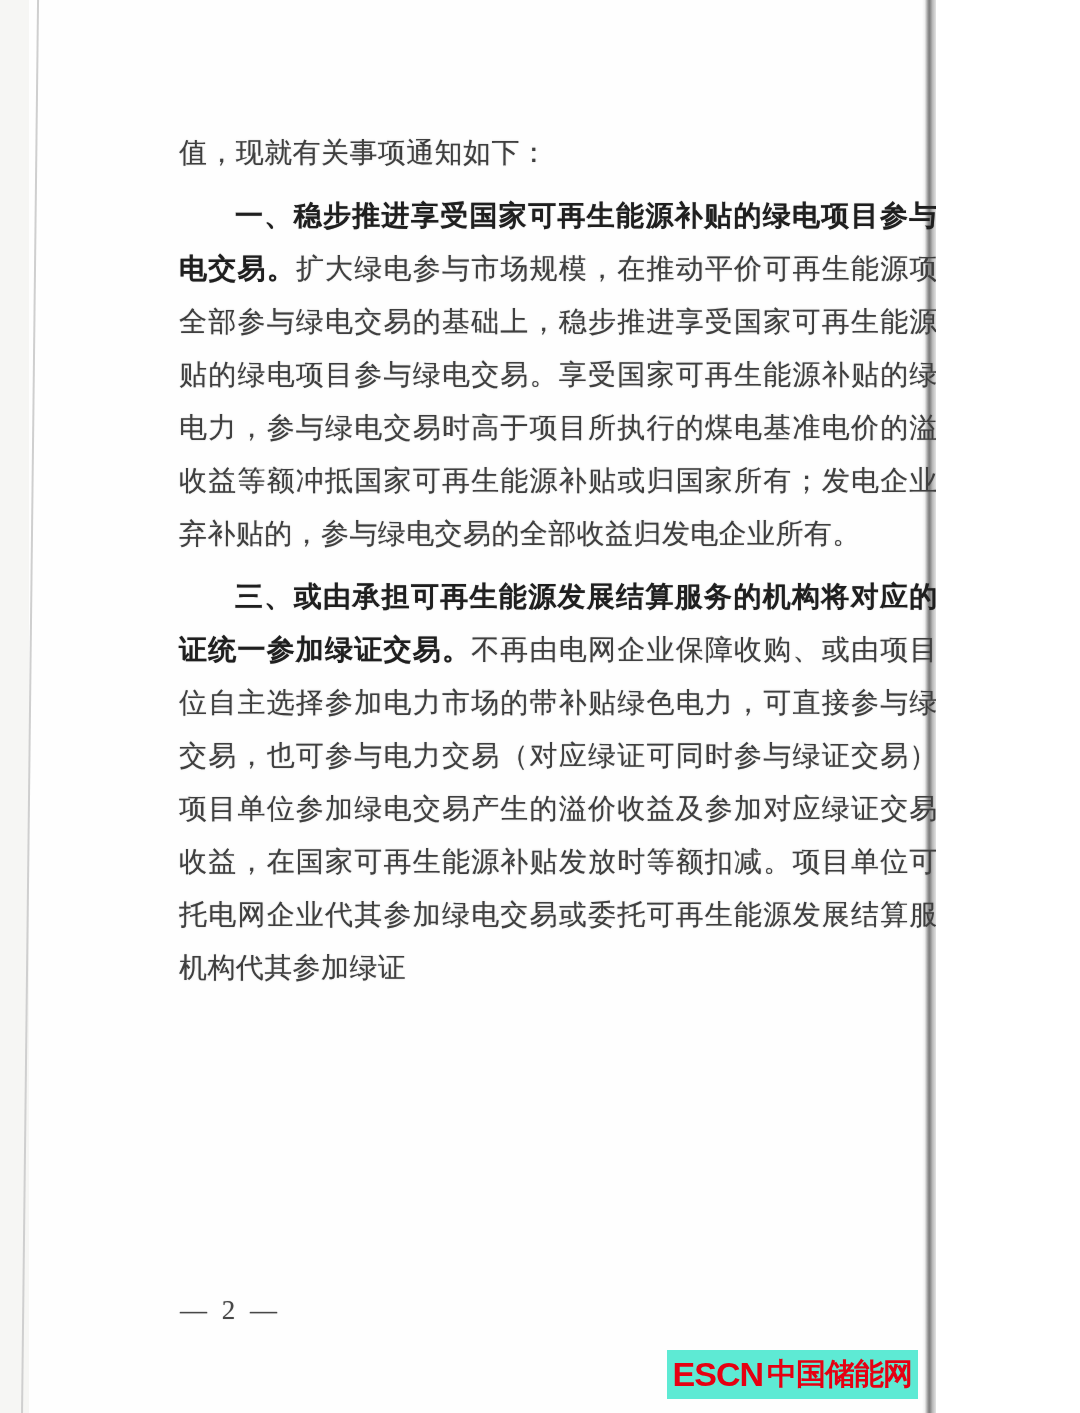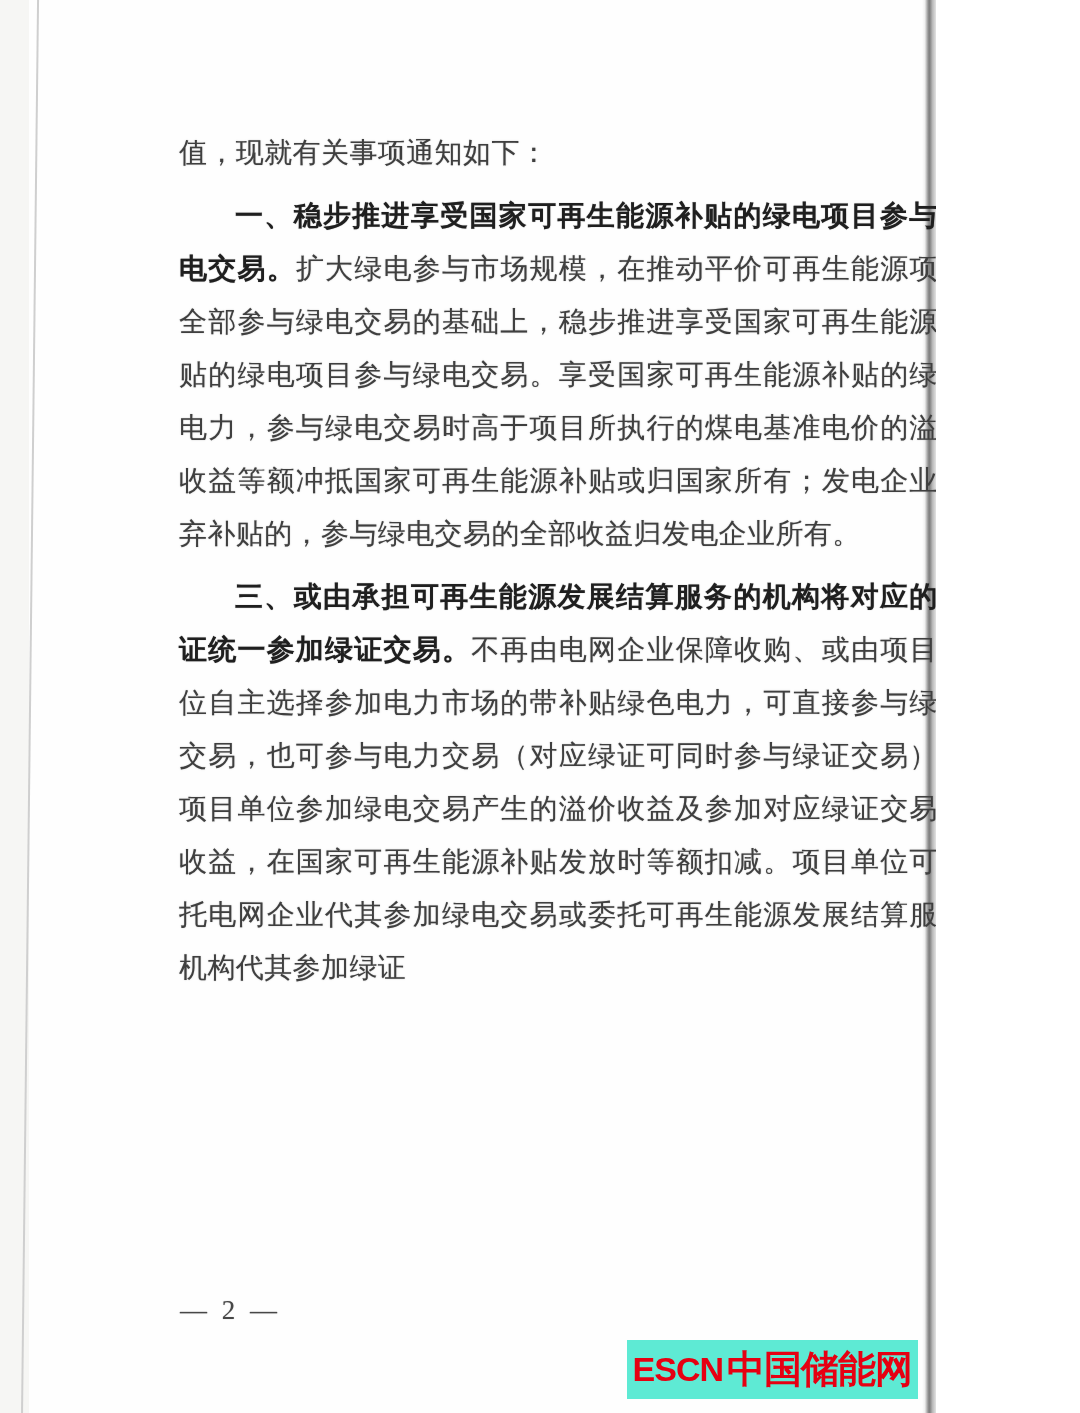--- a/index.html
+++ b/index.html
@@ -86,21 +86,21 @@
   .wm-latin {
     font-family: "Liberation Sans", sans-serif;
     font-weight: 800;
     font-size: 34px;
     letter-spacing: -1px;
     color: #e60012;
   }
   .wm-cjk {
     font-family: "Liberation Sans", sans-serif;
     font-weight: 800;
-    font-size: 38px;
+    font-size: 30px;
     margin-left: 4px;
     color: #e60012;
     letter-spacing: -1px;
   }
 </style>
 </head>
 <body>
 
 <div class="scan-page">
 

